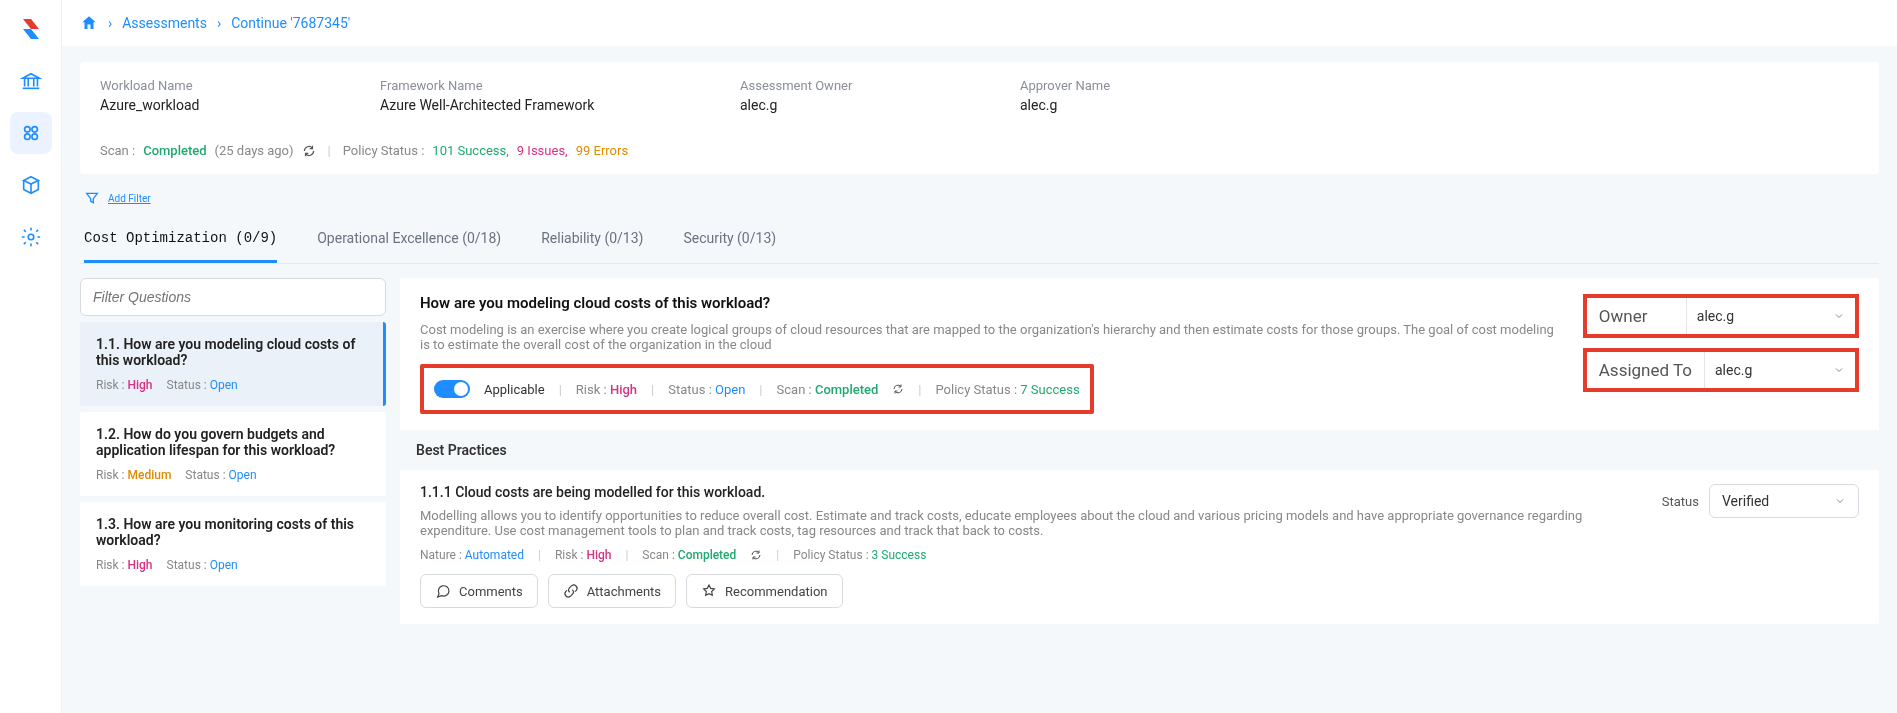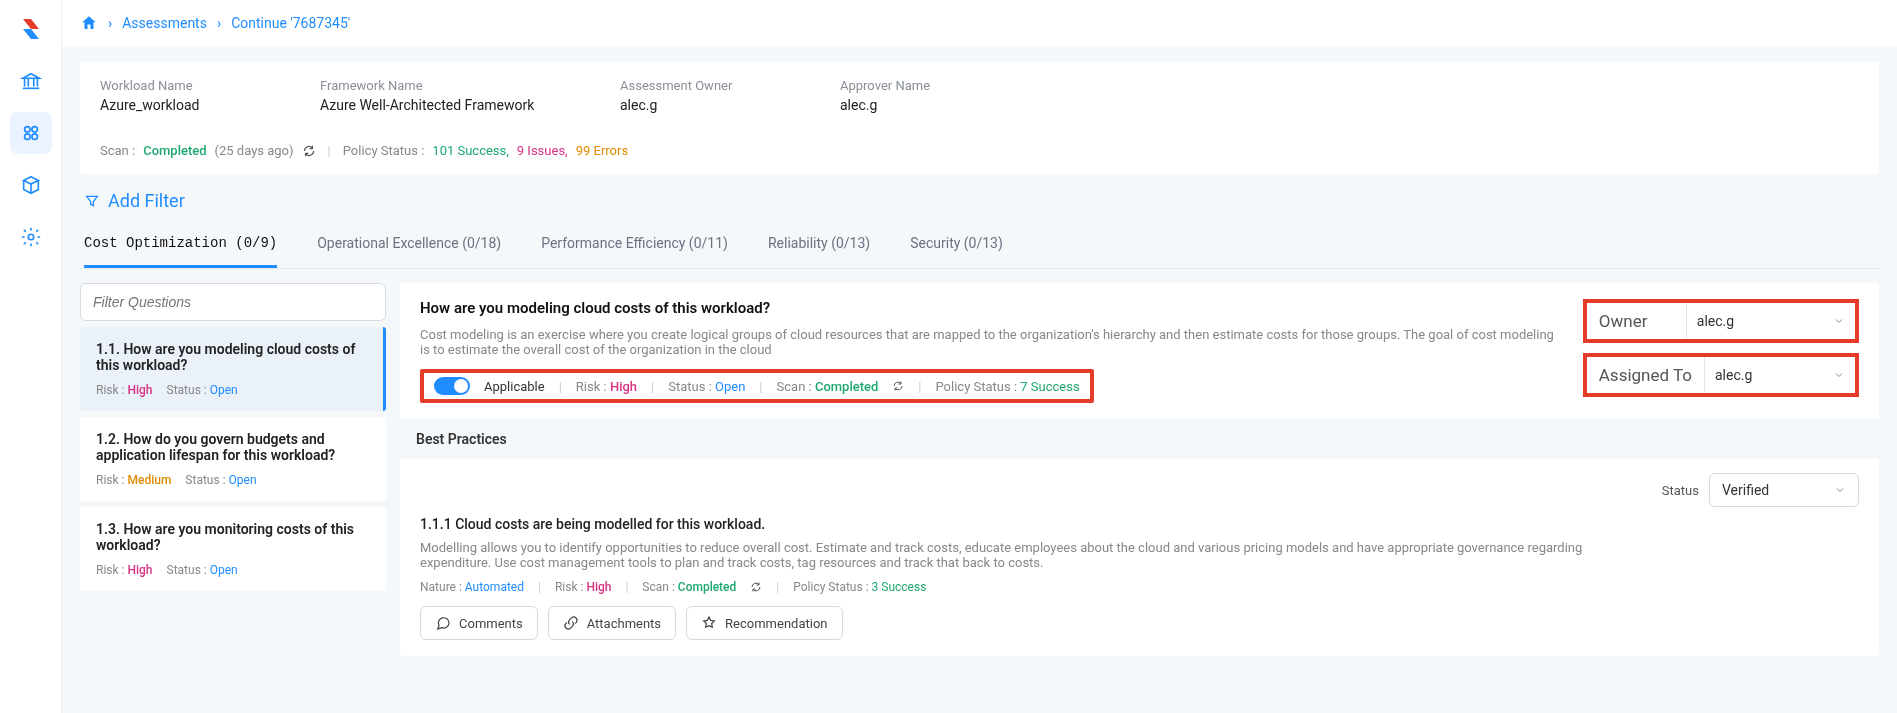--- a/index.html
+++ b/index.html
@@ -12,53 +12,53 @@
 .main { flex: 1; display: flex; flex-direction: column; overflow: auto; }
 .breadcrumb { display: flex; align-items: center; gap: 10px; padding: 14px 18px; color: #1f8dff; font-size: 14px; }
 .breadcrumb .chev { color:#1f8dff; }
 .breadcrumb a { color: #1f8dff; text-decoration:none; cursor:pointer; }
 .page { background: #f5f8fb; padding: 16px 18px 0 18px; flex:1; }
 .page-header { display:flex; align-items:center; gap:12px; margin-bottom:14px; }
 .back-circle { width:28px; height:28px; border:2px solid #1f8dff; border-radius:50%; display:flex; align-items:center; justify-content:center; color:#1f8dff; cursor:pointer;}
 .page-title { font-size:22px; font-weight:600; color:#111;}
 .page-subtitle { font-size:13px; color:#777;}
 .info-card { background:#fff; border-radius:4px; padding:16px 20px; margin-bottom:2px; }
-.info-row { display:flex; }
+.info-row { display:flex; gap:60px; }
 .info-block .label { font-size:13px; color:#8a8f98; margin-bottom:4px; }
 .info-block .value { font-size:14px; color:#222; }
 .info-block { min-width: 220px; }
 .scan-row { display:flex; align-items:center; gap:8px; margin-top:30px; font-size:13px; color:#555; }
 .scan-row .sep { color:#ccc; margin:0 4px;}
 .green { color:#1fa971; }
 .pink { color:#d63384; }
 .orange { color:#e08b00; }
 .blue { color:#1f8dff; }
 .grey { color:#888;}
 .filter-row { padding:14px 4px 10px; }
-.add-filter { color:#1f8dff; cursor:pointer; display:flex; align-items:center; gap:8px; font-size:18px;}
+.add-filter { color:#1f8dff; cursor:pointer; display:flex; align-items:center; gap:8px; font-size:10px;text-decoration:underline;}
 .tabs { display:flex; gap:40px; border-bottom:1px solid #e5e8ec; padding:0 4px; }
 .tab { padding:14px 0; color:#6b7280; cursor:pointer; font-size:14px; }
 .tab.active { color:#111; border-bottom:3px solid #1f8dff; font-weight:500;font-family:Liberation Mono, monospace;}
 .content-row { display:flex; gap:14px; margin-top:14px; }
 .qlist { width:306px; display:flex; flex-direction:column; gap:6px;}
 .search-input { border:1px solid #d6dbe1; border-radius:6px; padding:10px 12px; font-size:14px; color:#555;font-style:italic;}
 .qcard { background:#fff; padding:14px 16px; border-radius:3px; cursor:pointer;}
 .qcard.active { background:#eaf1f9; border-right:3px solid #1f8dff;}
 .qcard .qtitle { font-weight:600; font-size:14px; color:#222; margin-bottom:10px;}
 .qcard .meta { font-size:12px; display:flex; gap:14px;}
 .qcard .meta span.lbl { color:#888;}
 .dpanel { flex:1; background:#fff; border-radius:3px; padding:16px 20px; position:relative;}
 .dpanel .q-top { display:flex; justify-content:space-between; gap:20px; align-items:flex-start;}
 .dpanel .q-desc { font-size:13px; color:#888; margin:10px 0 12px;}
 .dpanel .q-title { font-size:15px; font-weight:600; color:#111;}
 .side-selects { display:flex; flex-direction:column; gap:10px; }
 .sel-wrap { display:flex; align-items:center; border:4px solid #e43b2a; }
 .sel-label { padding:8px 12px; color:#555; font-size:17px; border-right:1px solid #e2e6ea; min-width:100px;}
 .sel-value { flex:1; display:flex; justify-content:space-between; align-items:center; padding:8px 10px; min-width:150px; cursor:pointer;}
-.highlight-box { border:4px solid #e43b2a; display:inline-flex; align-items:center; gap:14px; padding:4px 10px; font-size:13px; border-radius:2px;}
+.highlight-box { border:4px solid #e43b2a; display:inline-flex; align-items:center; gap:14px; padding:12px 10px; font-size:13px; border-radius:2px;}
 .toggle { width:36px; height:18px; background:#1f8dff; border-radius:10px; position:relative; cursor:pointer;}
 .toggle .knob { width:14px; height:14px; background:#fff; border-radius:50%; position:absolute; top:2px; right:2px;}
 .bp-header { background:#f5f8fb; padding:12px 16px; font-weight:600; margin:16px -20px 14px; }
 .bp-top { display:flex; justify-content:space-between; align-items:flex-start; gap:20px;}
 .bp-title { font-size:14px; color:#222; font-weight:500;}
 .bp-desc { font-size:13px; color:#888; margin:8px 0 10px;}
 .bp-meta { font-size:12px; display:flex; gap:14px; align-items:center;}
 .bp-meta .lbl{ color:#888;}
 .btn-row { display:flex; gap:10px; margin-top:12px;text-align:right;}
 .btn { border:1px solid #d6dbe1; border-radius:6px; padding:8px 14px; display:flex; align-items:center; gap:8px; font-size:13px; color:#444; cursor:pointer;}
@@ -165,21 +165,20 @@
           <svg width="16" height="16" viewBox="0 0 24 24" fill="none" stroke="#1f8dff" stroke-width="2">
               <path d="M4 5h16l-6 8v6l-4-2v-4z"></path>
             </svg>
           <span>Add Filter</span>
         </div>
       </div>
 
       <div class="tabs">
         <div class="tab active">Cost Optimization (0/9)</div>
         <div class="tab">Operational Excellence (0/18)</div>
-        <div class="tab">Performance Efficiency (0/11)</div>
         <div class="tab">Reliability (0/13)</div>
         <div class="tab">Security (0/13)</div>
       </div>
 
       <div class="content-row">
         <div class="qlist">
           <input class="search-input" placeholder="Filter Questions" style="">
           <div class="qcard active">
             <div class="qtitle">1.1. How are you modeling cloud costs of this workload?</div>
             <div class="meta">
@@ -247,21 +246,21 @@
                       <path d="M6 9l6 6 6-6"></path>
                     </svg>
                 </div>
               </div>
             </div>
           </div>
 
           <div class="bp-header">Best Practices</div>
 
           <div class="bp-top">
-            <div style="flex:1;margin-top:43px;">
+            <div style="flex:1;">
               <div class="bp-title">1.1.1 Cloud costs are being modelled for this workload.</div>
               <div class="bp-desc">Modelling allows you to identify opportunities to reduce overall cost. Estimate and track costs, educate employees about the cloud and various pricing models and have appropriate governance regarding expenditure. Use cost management tools to plan and track costs, tag resources and track that back to costs.</div>
               <div class="bp-meta">
                 <span><span class="lbl">Nature :</span> <span class="blue">Automated</span></span>
                 <span style="color:#ccc;">|</span>
                 <span><span class="lbl">Risk :</span> <span class="pink" style="font-weight:500;">High</span></span>
                 <span style="color:#ccc;">|</span>
                 <span><span class="lbl">Scan :</span> <span class="green" style="font-weight:500;">Completed</span></span>
                 <span style="cursor:pointer;">
                   <svg width="12" height="12" viewBox="0 0 24 24" fill="none" stroke="#555" stroke-width="2">

